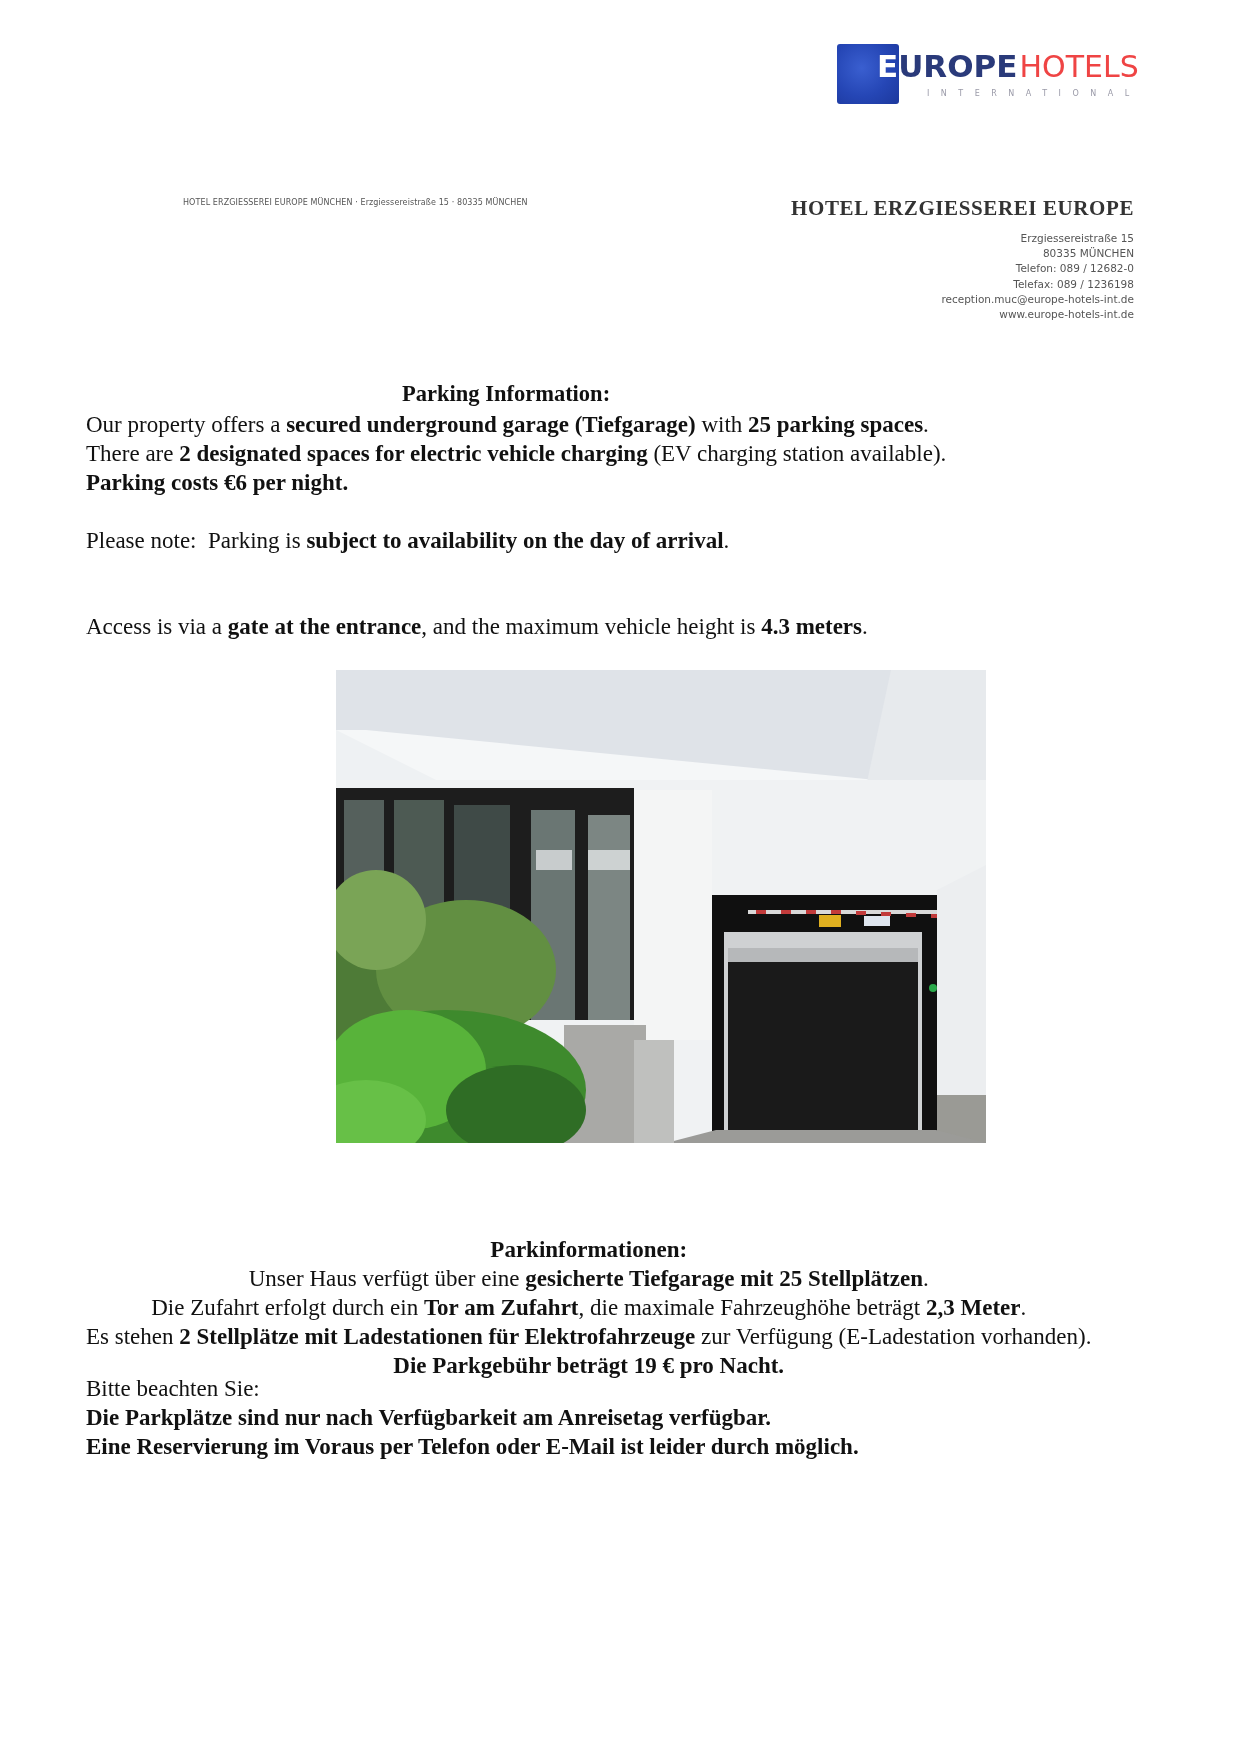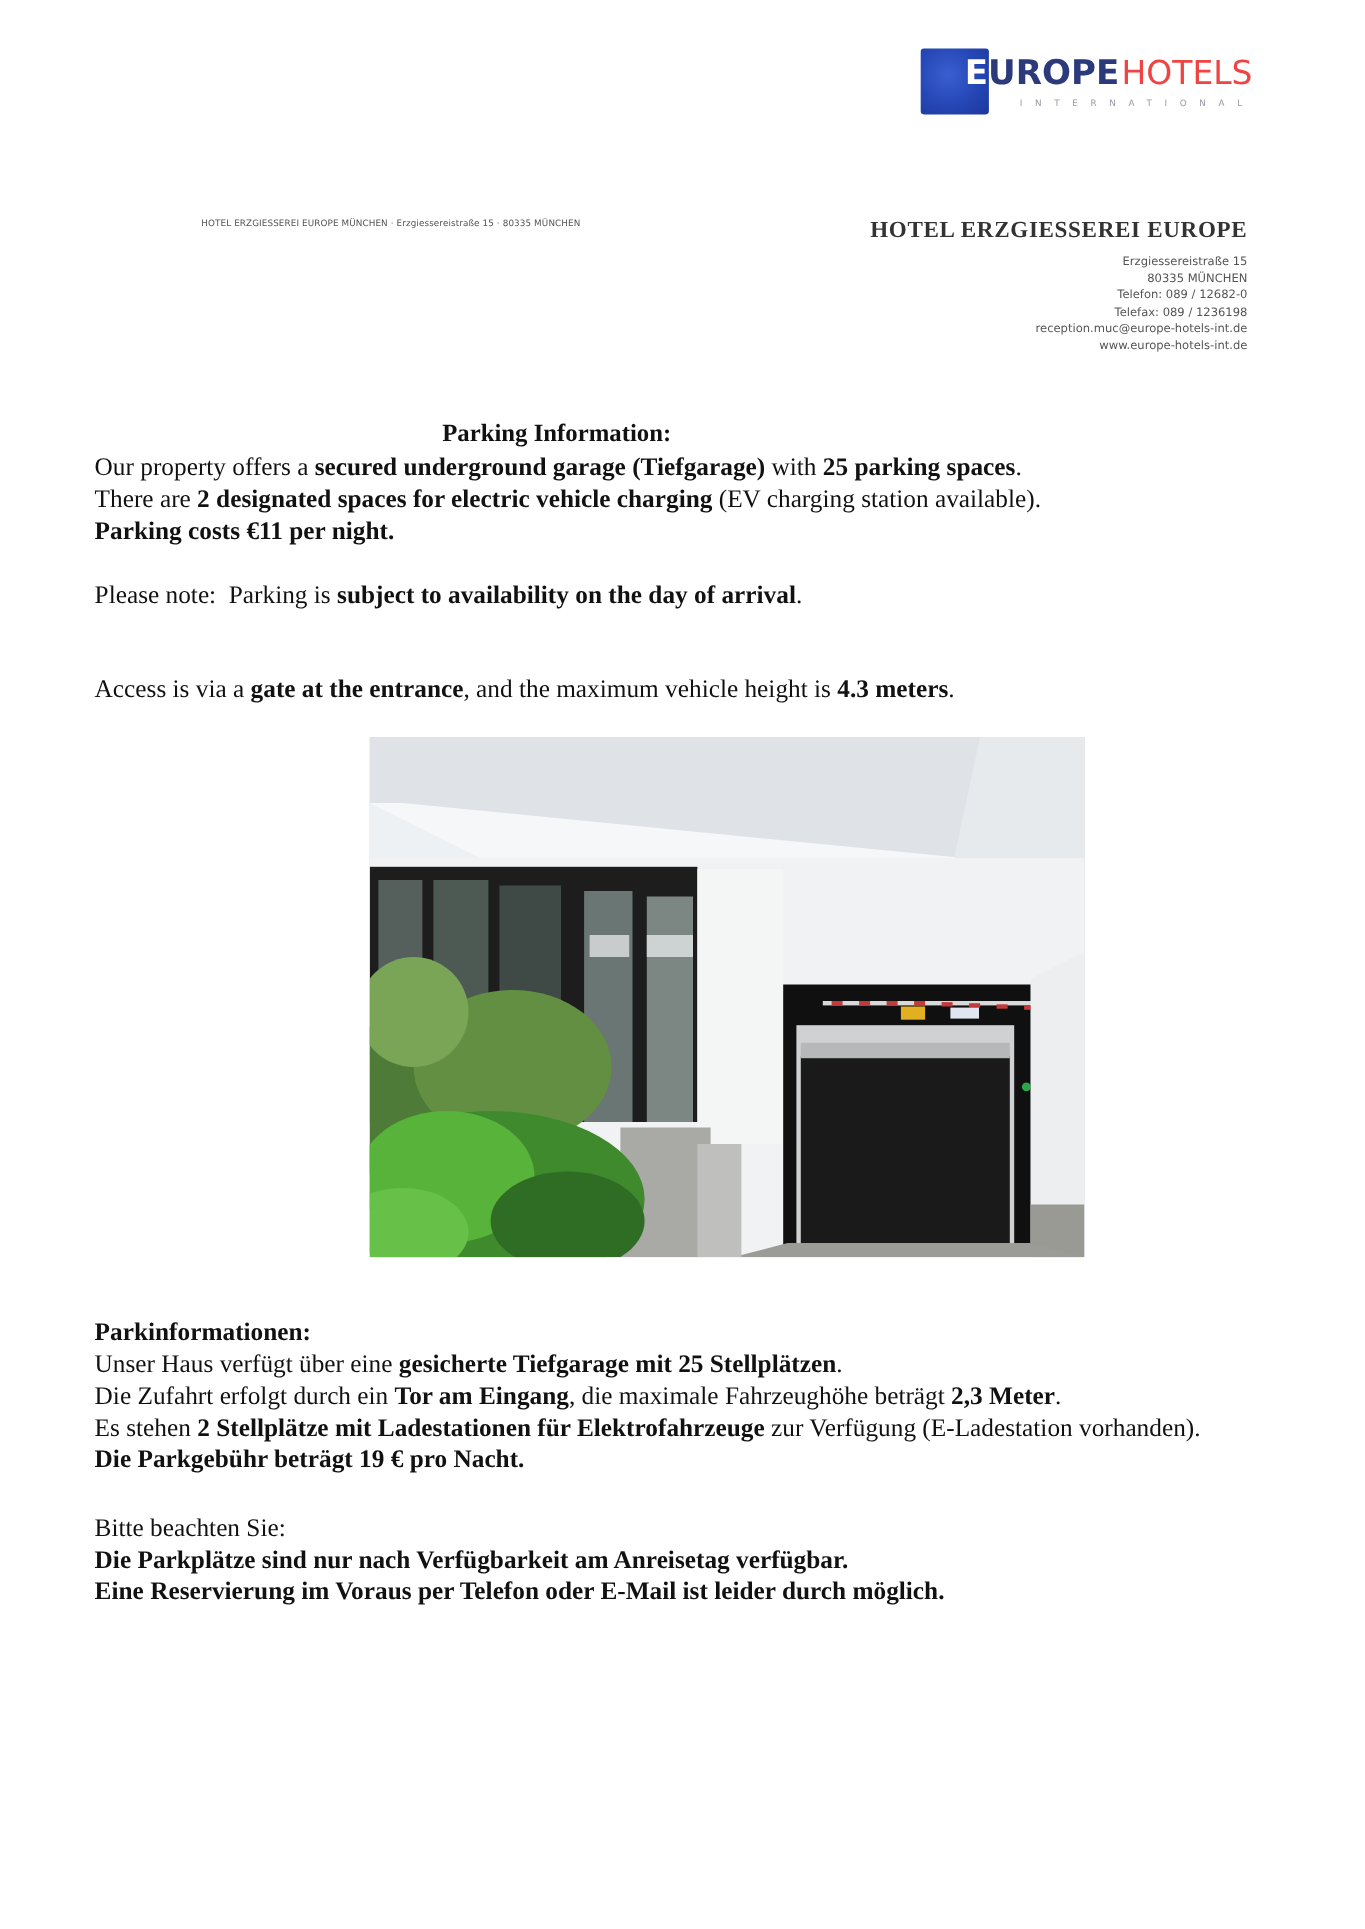--- a/index.html
+++ b/index.html
@@ -158,21 +158,21 @@
   <div>Telefax: 089 / 1236198</div>
   <div>reception.muc@europe-hotels-int.de</div>
   <div>www.europe-hotels-int.de</div>
 </div>
 
 <div class="en-heading">Parking Information:</div>
 
 <div class="text-block" style="top:410px;">
   <span class="line"><span>Our property offers a </span><b>secured underground garage (Tiefgarage)</b><span> with </span><b>25 parking spaces</b><span>.</span></span>
   <span class="line"><span>There are </span><b>2 designated spaces for electric vehicle charging</b><span> (EV charging station available).</span></span>
-  <span class="line"><b>Parking costs €11 per night.</b></span>
+  <span class="line"><b>Parking costs €6 per night.</b></span>
 </div>
 
 <div class="text-block" style="top:526px;">
   <span class="line"><span style="white-space:pre;">Please note:  Parking is </span><b>subject to availability on the day of arrival</b><span>.</span></span>
 </div>
 
 <div class="text-block" style="top:612px;">
   <span class="line"><span>Access is via a </span><b>gate at the entrance</b><span>, and the maximum vehicle height is </span><b>4.3 meters</b><span>.</span></span>
 </div>
 
@@ -233,24 +233,24 @@
     <ellipse cx="60" cy="330" rx="110" ry="80" fill="#4e7b37"></ellipse>
     <ellipse cx="130" cy="300" rx="90" ry="70" fill="#628f42"></ellipse>
     <ellipse cx="40" cy="250" rx="50" ry="50" fill="#7aa456"></ellipse>
     <ellipse cx="110" cy="420" rx="140" ry="80" fill="#3e8a2d"></ellipse>
     <ellipse cx="70" cy="400" rx="80" ry="60" fill="#58b33a"></ellipse>
     <ellipse cx="180" cy="440" rx="70" ry="45" fill="#2f6d25"></ellipse>
     <ellipse cx="30" cy="450" rx="60" ry="40" fill="#67c047"></ellipse>
   </svg>
 </div>
 
-<div class="text-block" style="top:1196px;">
+<div class="text-block" style="top:1235px;text-align:center;">
   <span class="line"><b>Parkinformationen:</b></span>
   <span class="line"><span>Unser Haus verfügt über eine </span><b>gesicherte Tiefgarage mit 25 Stellplätzen</b><span>.</span></span>
-  <span class="line"><span>Die Zufahrt erfolgt durch ein </span><b>Tor am Eingang</b><span>, die maximale Fahrzeughöhe beträgt </span><b>2,3 Meter</b><span>.</span></span>
+  <span class="line"><span>Die Zufahrt erfolgt durch ein </span><b>Tor am Zufahrt</b><span>, die maximale Fahrzeughöhe beträgt </span><b>2,3 Meter</b><span>.</span></span>
   <span class="line"><span>Es stehen </span><b>2 Stellplätze mit Ladestationen für Elektrofahrzeuge</b><span> zur Verfügung (E-Ladestation vorhanden).</span></span>
   <span class="line"><b>Die Parkgebühr beträgt 19 € pro Nacht.</b></span>
 </div>
 
 <div class="text-block" style="top:1374px;">
   <span class="line">Bitte beachten Sie:</span>
   <span class="line"><b>Die Parkplätze sind nur nach Verfügbarkeit am Anreisetag verfügbar.</b></span>
   <span class="line"><b>Eine Reservierung im Voraus per Telefon oder E-Mail ist leider durch möglich.</b></span>
 </div>
 

